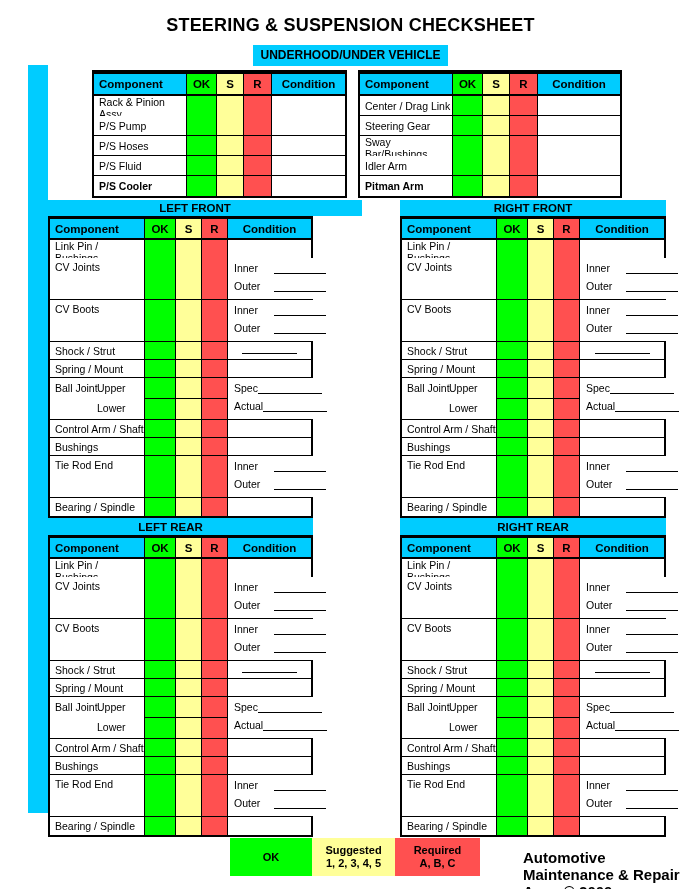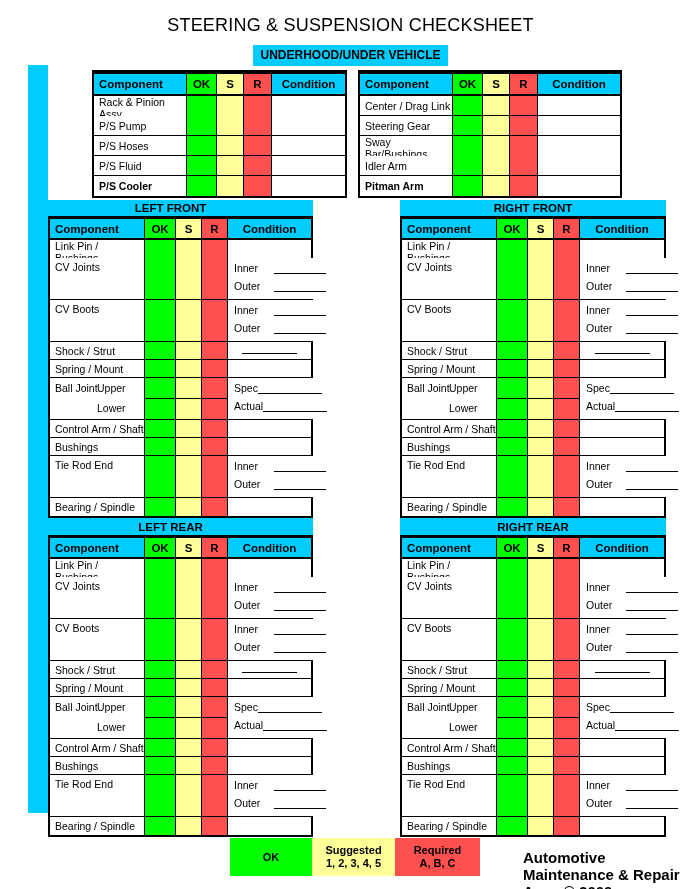--- a/index.html
+++ b/index.html
@@ -3,21 +3,21 @@
 <meta charset="utf-8">
 <style>
   * { margin:0; padding:0; box-sizing:border-box; }
   html,body { background:#ffffff; }
   #page {
     position:relative; width:685px; height:889px; background:#ffffff;
     font-family:"Liberation Sans", sans-serif; color:#000;
   }
   .title {
     position:absolute; top:15px; left:16px; right:0; text-align:center;
-    font-size:18px; font-weight:normal; letter-spacing:0.2px;
+    font-size:18px; font-weight:bold; letter-spacing:0.2px;
   }
   .sidebar-bar { position:absolute; left:28px; top:65px; width:20px; height:748px; background:#00CCFF; }
   .underhood-banner {
     position:absolute; left:253px; top:45px; width:195px; height:21px;
     background:#00CCFF; text-align:center; font-weight:bold; font-size:12px; line-height:21px;
   }
   
   .tbl { position:absolute; background:#fff; border:2px solid #000; border-top:4px solid #000; }
   #top-left-table  { left:92px;  top:70px; width:255px; }
   #top-right-table { left:358px; top:70px; width:264px; }
@@ -54,21 +54,21 @@
   .cond-item.attached .cond-line { width:64px; }
   .shock-line { width:55px; height:0; margin-top:6px; }
   .comp-split { position:relative; display:block; padding:0; }
   .bj-label { position:absolute; top:4px; left:5px; font-size:10.5px; }
   .sub-label { height:20px; line-height:20px; padding-left:47px; font-size:10.5px; }
   .split-col { display:flex; flex-direction:column; padding:0 !important; }
   .split-half { flex:1; }
   .split-half:first-child { border-bottom:1px solid #000; }
   
   .q-banner { position:absolute; background:#00CCFF; text-align:center; font-weight:bold; font-size:11.5px; }
-  #lf-banner { left:28px;  top:200px; width:285px; height:16px; line-height:17px; }
+  #lf-banner { left:28px;  top:200px; width:334px; height:16px; line-height:17px; }
   #rf-banner { left:400px; top:200px; width:266px; height:32px; line-height:17px; }
   #lr-banner { left:28px;  top:518px; width:285px; height:17px; line-height:18px; }
   #rr-banner { left:400px; top:518px; width:266px; height:17px; line-height:18px; }
   
   .legend-box { position:absolute; top:838px; height:38px; display:flex; flex-direction:column;
     align-items:center; justify-content:center; font-weight:bold; font-size:11px; line-height:13px; text-align:center; }
   #legend-ok        { left:230px; width:82px; background:#00FF00; }
   #legend-suggested { left:312px; width:83px; background:#FFFF99; }
   #legend-required  { left:395px; width:85px; background:#FF5050; }
   .copyright { position:absolute; left:487px; top:849px; font-size:15px; font-weight:bold;margin-left:36px; }

